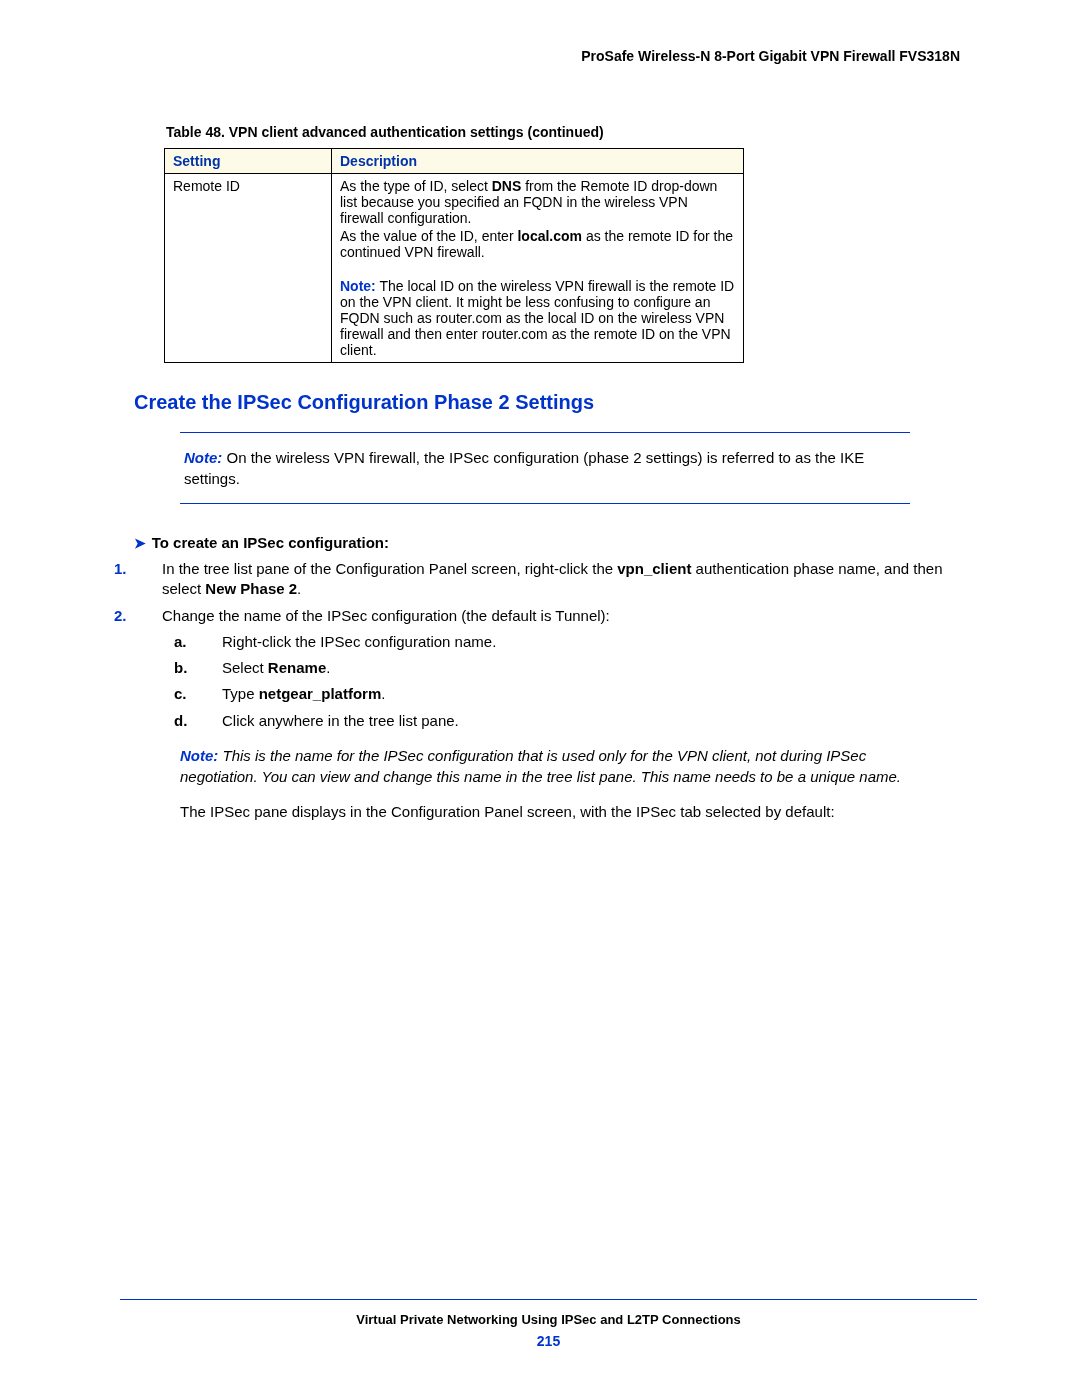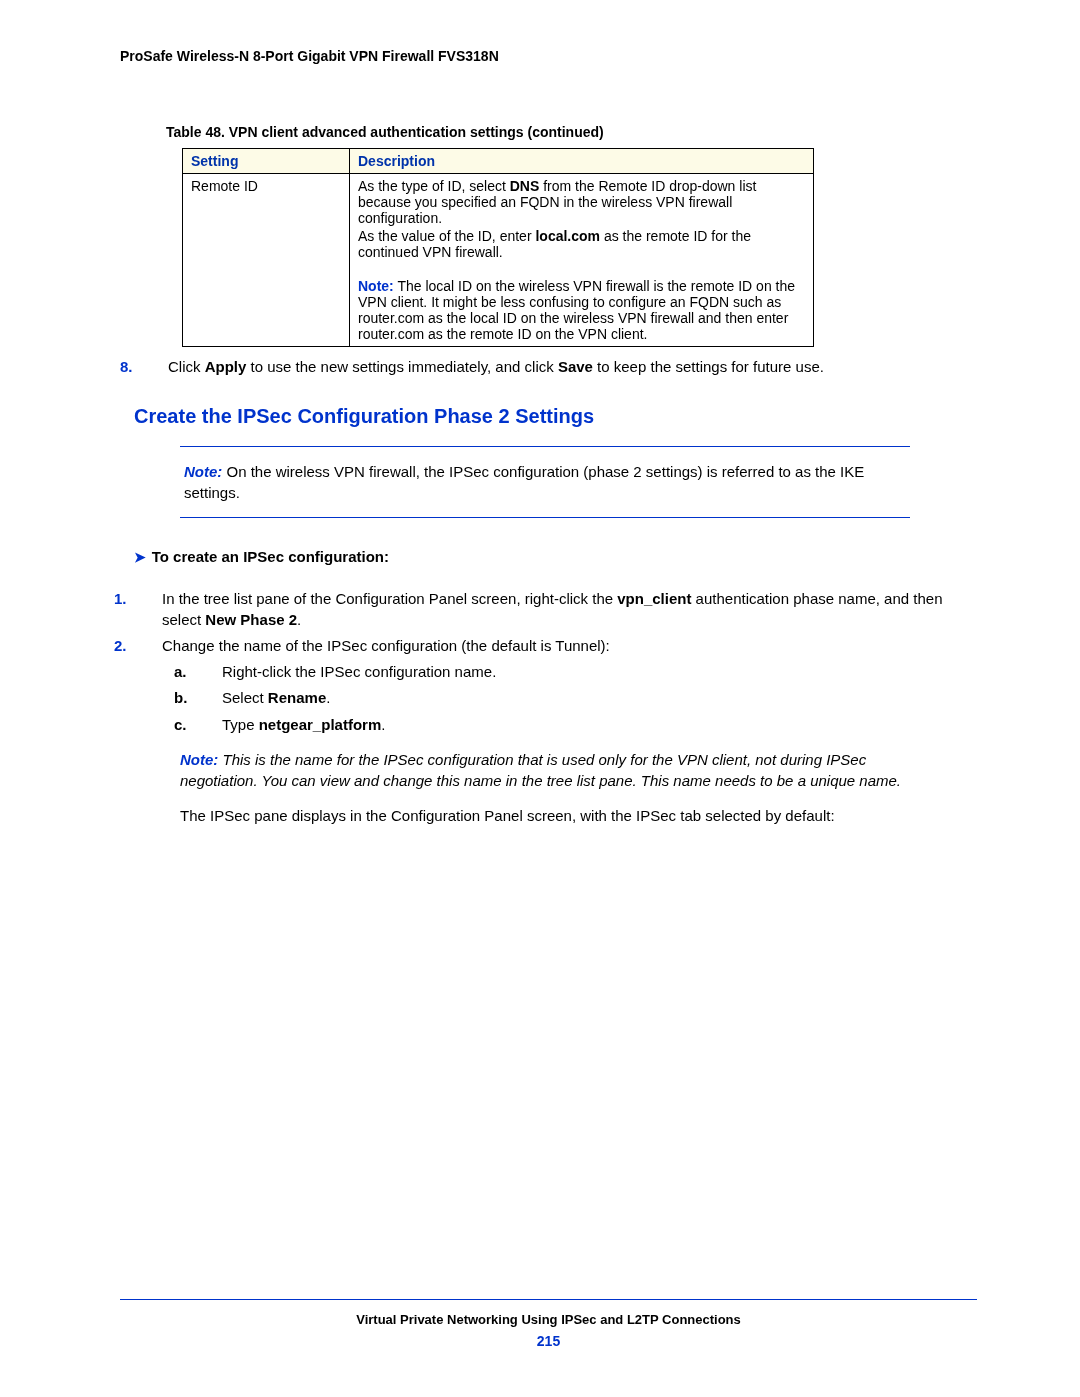--- a/index.html
+++ b/index.html
@@ -11,34 +11,34 @@
     background: #fff;
   }
   .page {
     width: 1080px;
     height: 1397px;
     position: relative;
     box-sizing: border-box;
     padding: 48px 120px 50px 120px;
   }
   .header-title {
-    text-align: left;
+    text-align: right;
     font-weight: bold;
     font-size: 14px;
     margin-bottom: 60px;
   }
   .table-caption {
     font-weight: bold;
     font-size: 14px;
     margin: 0 0 8px 46px;
   }
   table.settings {
     border-collapse: collapse;
-    width: 632px;
-    margin-left: 62px;
+    width: 580px;
+    margin-left: 44px;
     font-size: 14px;
   }
   table.settings th, table.settings td {
     border: 1px solid #000;
     padding: 4px 8px;
     text-align: left;
     vertical-align: top;
   }
   table.settings th {
     background: #fdfbe7;
@@ -61,21 +61,21 @@
   }
   .note-block {
     margin: 0 50px 0 60px;
     padding: 14px 4px;
     border-top: 1.5px solid #0033cc;
     border-bottom: 1.5px solid #0033cc;
     line-height: 1.4;
   }
   .note-block .note-label { font-style: italic; }
   .proc-head {
-    margin: 30px 0 24px 14px;
+    margin: 30px 0 8px 14px;
     font-weight: bold;
     font-size: 15px;
   }
   .proc-arrow {
     color: #0033cc;
     font-size: 14px;
     margin-right: 6px;
     font-weight: bold;
   }
   .ol-steps { margin-left: 18px; }
@@ -133,25 +133,20 @@
             <span>As the value of the ID, enter </span><b>local.com</b><span> as the remote ID for the continued VPN firewall.</span>
           </div>
           <div style="margin-top:18px;">
             <span class="note-label">Note:</span><span>  The local ID on the wireless VPN firewall is the remote ID on the VPN client. It might be less confusing to configure an FQDN such as router.com as the local ID on the wireless VPN firewall and then enter router.com as the remote ID on the VPN client.</span>
           </div>
         </td>
       </tr>
     </tbody>
   </table>
 
-  <div class="step-list">
-    <div class="step-row">
-      <span class="step-num">8.</span><span class="step-body"><span>Click </span><b>Apply</b><span> to use the new settings immediately, and click </span><b>Save</b><span> to keep the settings for future use.</span></span>
-    </div>
-  </div>
 
   <div class="section-heading">Create the IPSec Configuration Phase 2 Settings</div>
 
   <div class="note-block">
     <span class="note-label">Note:</span><span>  On the wireless VPN firewall, the IPSec configuration (phase 2 settings) is referred to as the IKE settings.</span>
   </div>
 
   <div class="proc-head">
     <span class="proc-arrow">➤</span><span>To create an IPSec configuration:</span>
   </div>
@@ -167,20 +162,23 @@
     <div class="sub-letters">
       <div class="step-row">
         <span class="letter">a.</span><span>Right-click the IPSec configuration name.</span>
       </div>
       <div class="step-row">
         <span class="letter">b.</span><span>Select </span><b>Rename</b><span>.</span>
       </div>
       <div class="step-row">
         <span class="letter">c.</span><span>Type </span><b>netgear_platform</b><span>.</span>
       </div>
+      <div class="step-row">
+        <span class="letter">d.</span><span>Click anywhere in the tree list pane.</span>
+      </div>
     </div>
 
     <div class="inline-note">
       <span class="note-label">Note:</span><span>  This is the name for the IPSec configuration that is used only for the VPN client, not during IPSec negotiation. You can view and change this name in the tree list pane. This name needs to be a unique name.</span>
     </div>
 
     <div class="para">The IPSec pane displays in the Configuration Panel screen, with the IPSec tab selected by default:</div>
   </div>
 
   <div class="footer">

